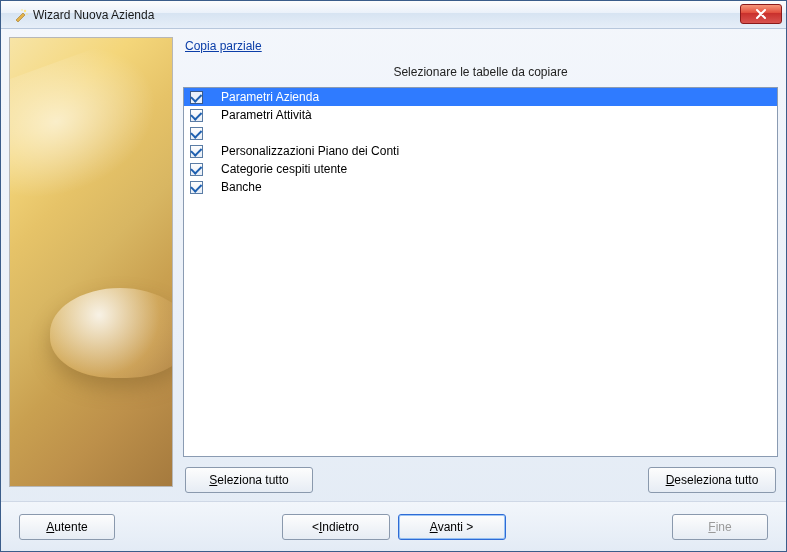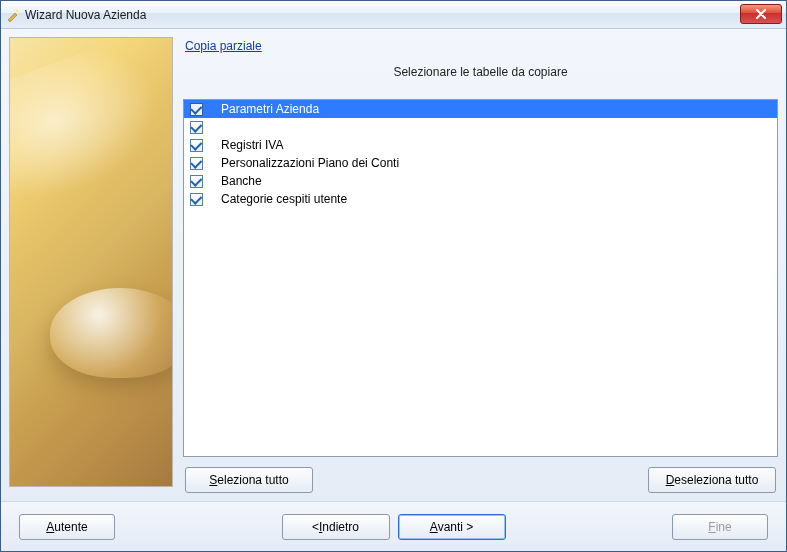--- a/index.html
+++ b/index.html
@@ -22,21 +22,21 @@
     background: linear-gradient(to bottom, #f4f7fc, #e3ebf5);
     display: flex;
     flex-direction: column;
   }
   .titlebar {
     height: 28px;
     background: linear-gradient(to bottom, #fdfdfd 0%, #eaf1fa 45%, #d7e4f2 46%, #e6eef8 100%);
     border-bottom: 1px solid #b7c7dc;
     display: flex;
     align-items: center;
-    padding: 0 4px 0 4px;
+    padding: 0 4px 0 12px;
     position: relative;
   }
   .titlebar .app-icon {
     width: 16px; height:16px;
     display:inline-flex; align-items:center; justify-content:center;
     margin-right:4px;
   }
   .titlebar .title-text {
     color:#1a1a1a;
   }
@@ -92,21 +92,21 @@
   }
   .link-copia {
     color:#0b3ea8;
     text-decoration:underline;
     cursor:pointer;
     padding:2px 0 6px 2px;
     width:fit-content;
   }
   .instruction {
     text-align:center;
-    padding:6px 0 20px 0;
+    padding:6px 0 8px 0;
     color:#222;
   }
   .listbox {
     flex:1;
     background:#fff;
     border:1px solid #8a9bb2;
     overflow:auto;
     min-height:300px;
   }
   .list-item {
@@ -208,36 +208,36 @@
 
       <div class="instruction">Selezionare le tabelle da copiare</div>
 
       <div class="listbox" id="listbox">
           <div class="list-item selected">
             <span class="chk checked"></span>
             <span>Parametri Azienda</span>
           </div>
           <div class="list-item">
             <span class="chk checked"></span>
-          </div>
-          <div class="list-item">
-            <span class="chk checked"></span>
-            <span>Registri IVA</span>
+            <span>Parametri Attività</span>
+          </div>
+          <div class="list-item">
+            <span class="chk checked"></span>
           </div>
           <div class="list-item">
             <span class="chk checked"></span>
             <span>Personalizzazioni Piano dei Conti</span>
           </div>
           <div class="list-item">
             <span class="chk checked"></span>
+            <span>Categorie cespiti utente</span>
+          </div>
+          <div class="list-item">
+            <span class="chk checked"></span>
             <span>Banche</span>
-          </div>
-          <div class="list-item">
-            <span class="chk checked"></span>
-            <span>Categorie cespiti utente</span>
           </div>
         </div>
 
       <div class="sel-buttons">
         <div class="btn">
           <span></span>
             <span class="u">S</span>
             <span>eleziona tutto</span>
         </div>
         <div class="btn">

